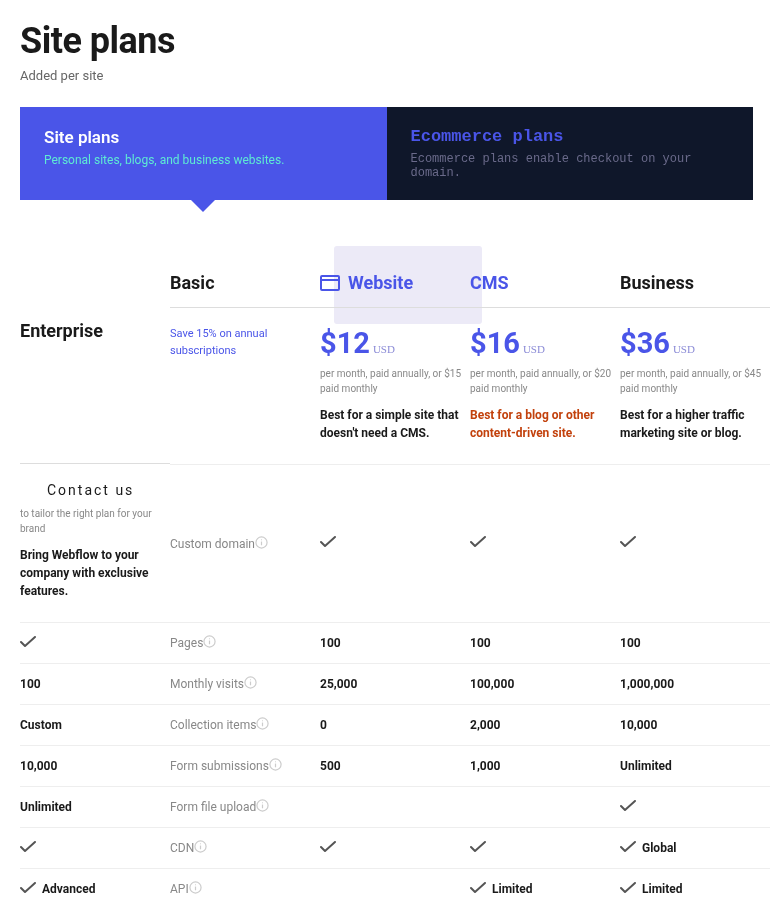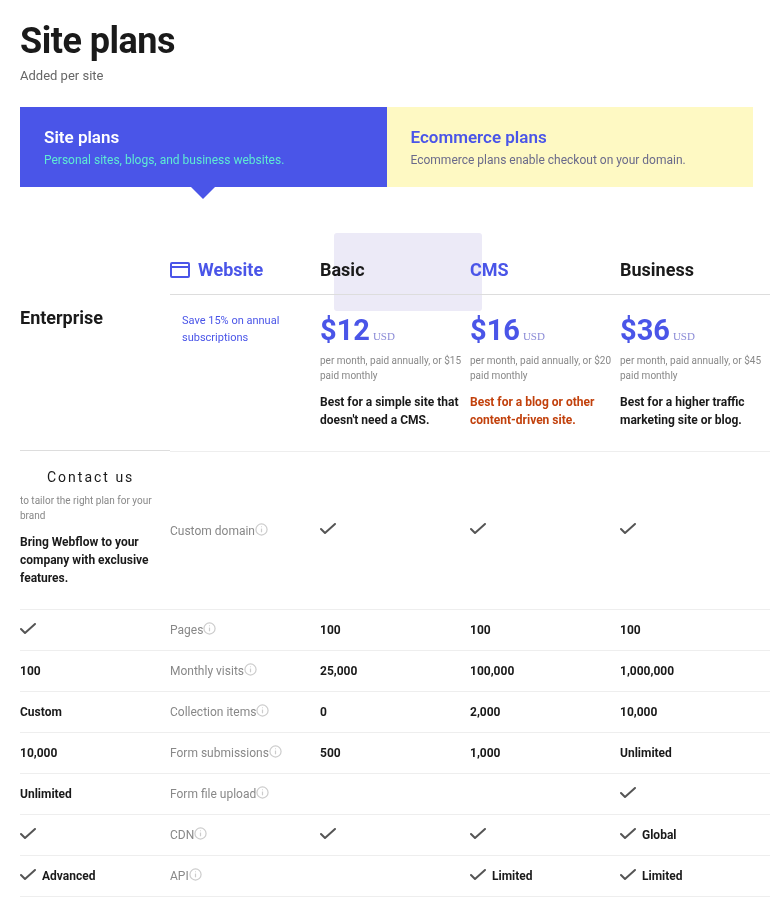--- a/index.html
+++ b/index.html
@@ -19,21 +19,21 @@
   .plan-tab.active::after {
     content: "";
     position: absolute;
     bottom: -12px; left: 50%;
     transform: translateX(-50%);
     width: 0; height: 0;
     border-left: 14px solid transparent;
     border-right: 14px solid transparent;
     border-top: 14px solid #4a55e8;
   }
-  .plan-tab.inactive { background: #fef9c3; color: #4a55e8; }
+  .plan-tab.inactive { background: #0f172a; color: #4a55e8; font-family: Liberation Mono, monospace; }
   .plan-tab-title { font-size: 17px; font-weight: 600; margin-bottom: 6px; }
   .plan-tab-desc { font-size: 12px; }
   .plan-tab.active .plan-tab-desc { color: #5eead4; }
   .plan-tab.inactive .plan-tab-desc { color: #6a6a8a; }
 
   .grid { display: grid; grid-template-columns: 150px 150px 150px 150px 150px; width: 100%; position: relative; }
   .grid > div { padding: 12px 6px 12px 0; }
   .col-highlight {
     position: absolute;
     top: -14px;
@@ -47,21 +47,21 @@
   .grid > div { position: relative; z-index: 1; }
 
   .header-row { border-bottom: 1px solid #ddd; padding-bottom: 14px !important; }
   .header-cat { color: #4a55e8; font-size: 18px; font-weight: 700; display: flex; align-items: center; gap: 8px; }
   .header-col { font-size: 18px; font-weight: 700; }
   .header-col.highlight { color: #4a55e8; }
 
   .browser-icon { display: inline-flex; }
 
   .price-section { padding-top: 18px !important; padding-bottom: 22px !important; }
-  .price-sidebar { font-size: 11px; color: #4a55e8; line-height: 1.5; margin-left: 12px; }
+  .price-sidebar { font-size: 11px; color: #4a55e8; line-height: 1.5; }
   .price { font-size: 29px; font-weight: 700; color: #4a55e8; display: inline-block; }
   .price-cur { font-size: 11px; color: #8a8ad6; font-weight: 500; margin-left: 3px; font-family: Liberation Serif, serif; }
   .price-contact { font-size: 14px; font-weight: 400; letter-spacing: 2px; display: block; margin-bottom: 8px; margin-left: 27px; }
   .price-sub { font-size: 10px; color: #888; line-height: 1.5; margin-top: 6px; margin-bottom: 10px; }
   .price-best { font-size: 12px; font-weight: 700; line-height: 1.5; }
   .price-best.highlight { color: #c2410c; }
 
   .feature-row { border-top: 1px solid #eee; }
   .feature-label { font-size: 12px; color: #888; display: flex; align-items: center; gap: 0; }
   .feature-val { font-size: 12px; font-weight: 700; display: flex; align-items: center; gap: 6px; }
@@ -82,30 +82,30 @@
   </div>
   <div class="plan-tab inactive">
     <div class="plan-tab-title">Ecommerce plans</div>
     <div class="plan-tab-desc">Ecommerce plans enable checkout on your domain.</div>
   </div>
 </div>
 
 <div class="grid">
   <div class="col-highlight"></div>
 
+  <div class="header-row header-col">Basic</div>
   <div class="header-row header-cat">
     <span class="browser-icon">
       <svg width="20" height="16" viewBox="0 0 20 16" fill="none" stroke="#4a55e8" stroke-width="2">
         <rect x="1" y="1" width="18" height="14" rx="1"></rect>
           <line x1="1" y1="5" x2="19" y2="5"></line>
       </svg>
     </span>
     <span>Website</span>
   </div>
-  <div class="header-row header-col">Basic</div>
   <div class="header-row header-col highlight">CMS</div>
   <div class="header-row header-col">Business</div>
   <div class="header-row header-col">Enterprise</div>
 
   <div class="price-section price-sidebar">Save 15% on annual subscriptions</div>
   <div class="price-section">
     <span class="price">$12</span><span class="price-cur">USD</span>
     <div class="price-sub">per month, paid annually, or $15 paid monthly</div>
     <div class="price-best">Best for a simple site that doesn't need a CMS.</div>
   </div>

